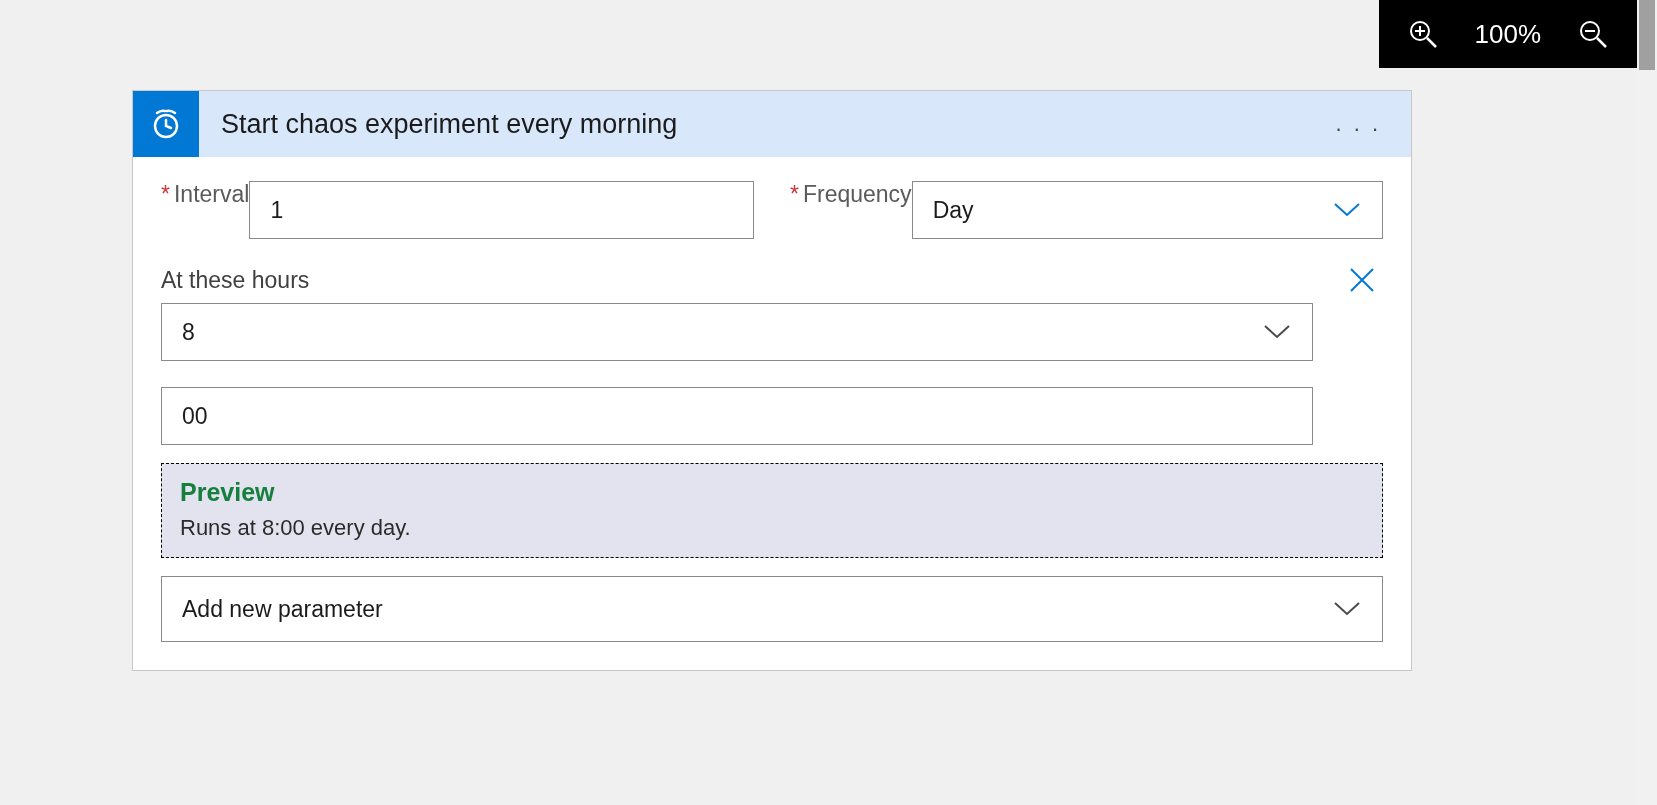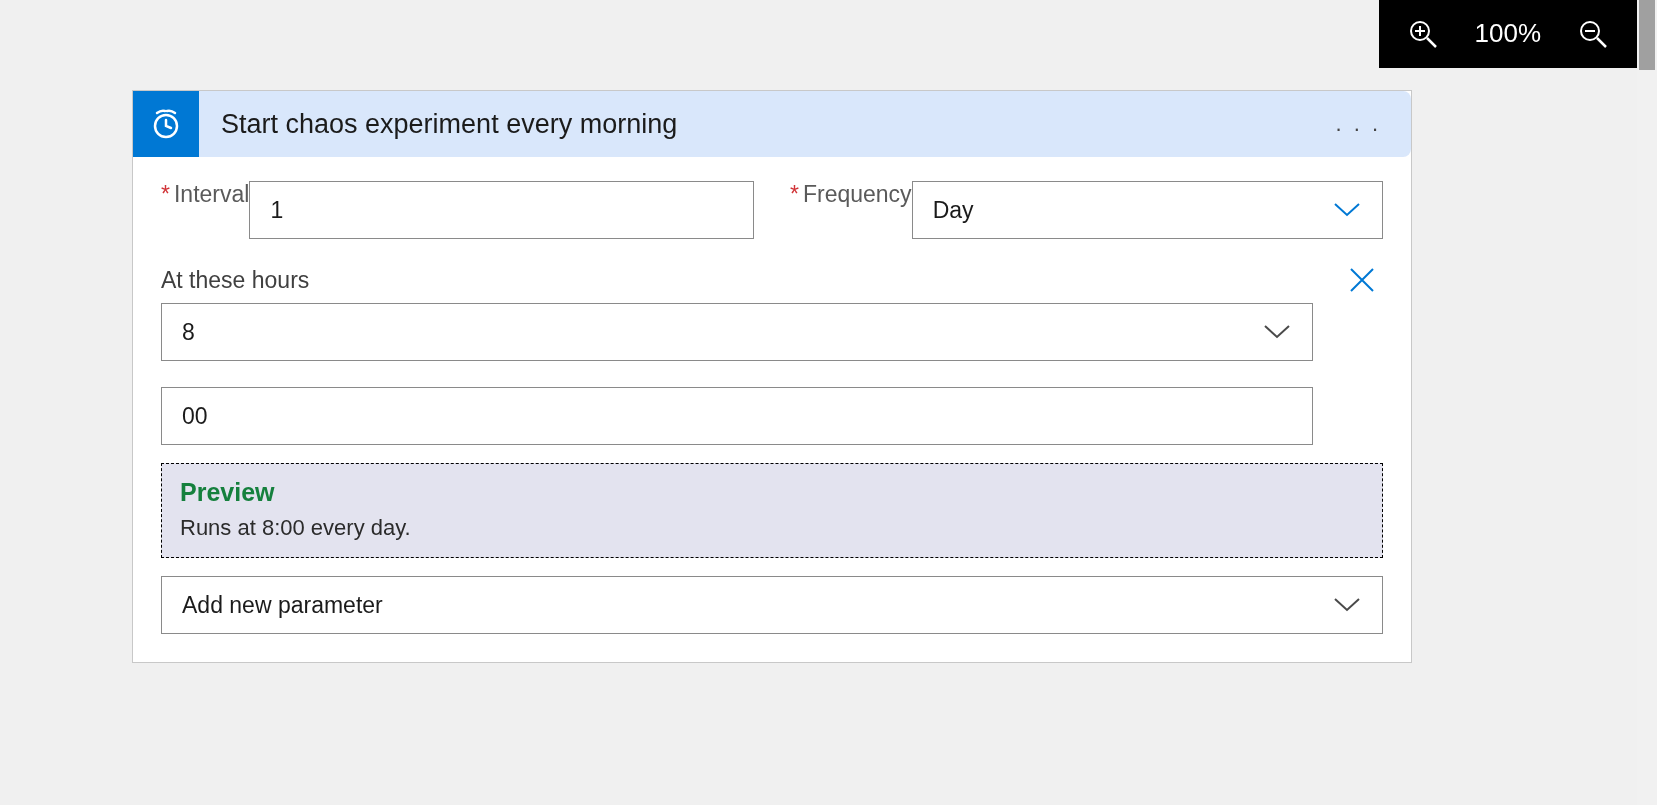--- a/index.html
+++ b/index.html
@@ -12,21 +12,21 @@
   }
 
   
   .zoom-toolbar {
     position: absolute;
     top: 0;
     right: 20px;
     background: #000;
     color: #fff;
     display: flex;
-    align-items: flex-start;
+    align-items: center;
     padding: 18px 28px;
     gap: 36px;
     z-index: 10;
   }
   .zoom-toolbar .zoom-pct {
     font-size: 26px;
     font-weight: 400;
   }
   .zoom-toolbar svg { display: block; }
 
@@ -55,21 +55,20 @@
     top: 90px;
     width: 1280px;
     background: #fff;
     border: 1px solid #c8c8c8;
   }
   .card-header {
     display: flex;
     align-items: center;
     background: #d9e7fb;
     height: 66px;
-    border-radius: 8px;
   }
   .card-header .icon-box {
     width: 66px;
     height: 66px;
     background: #0078d4;
     display: flex;
     align-items: center;
     justify-content: center;
     flex-shrink: 0;
   }
@@ -161,21 +160,21 @@
     color: #15803d;
     margin-bottom: 8px;
   }
   .preview-desc {
     font-size: 22px;
     color: #2b2b2b;
   }
 
   .add-param {
     margin-top: 18px;
-    height: 58px;
+    height: 66px;
     border: 1px solid #8a8a8a;
     background: #fff;
     display: flex;
     align-items: center;
     justify-content: space-between;
     padding: 0 20px;
     font-size: 23px;
     color: #1b1b1b;
     cursor: pointer;
   }

